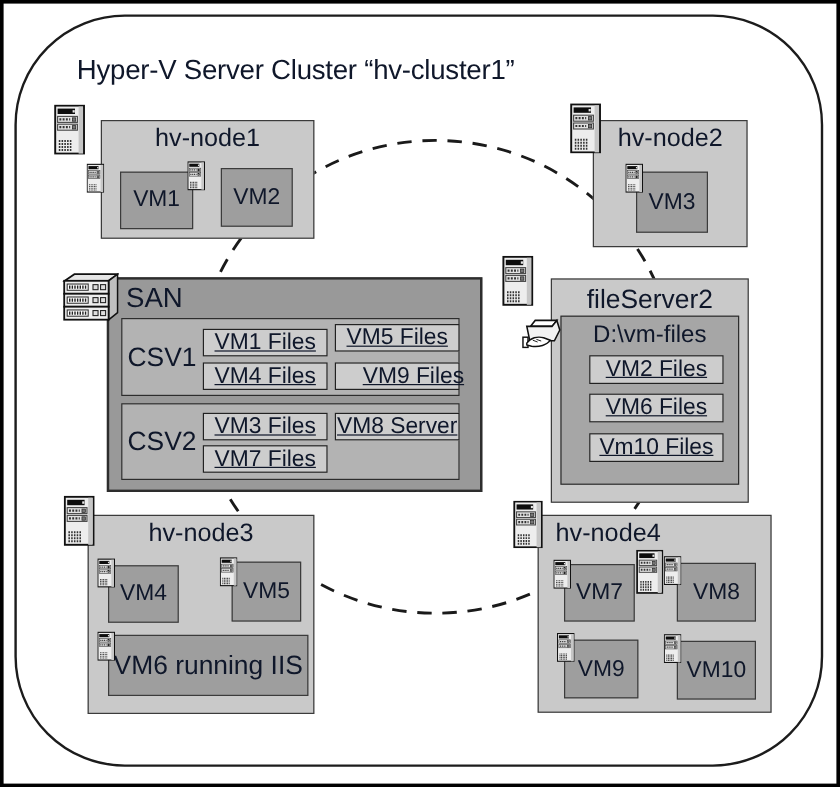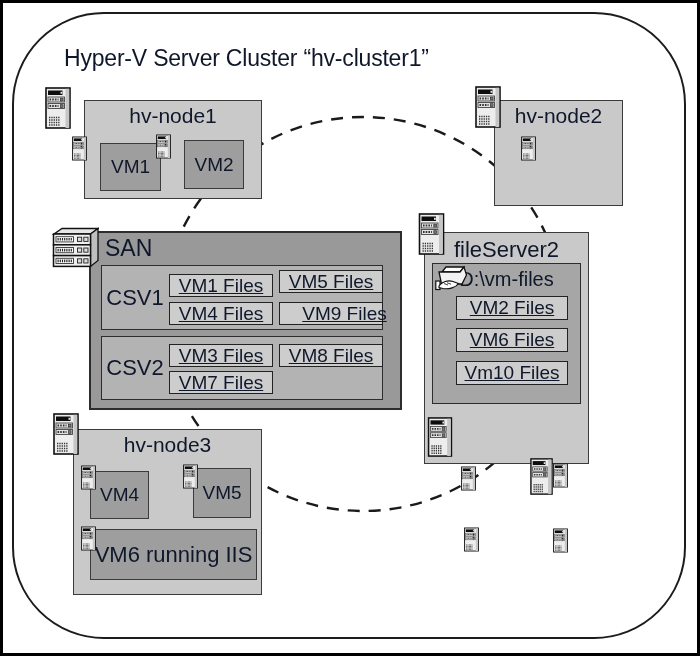--- a/index.html
+++ b/index.html
@@ -97,56 +97,64 @@
   <div class="title">Hyper-V Server Cluster “hv-cluster1”</div>
 
   <div class="box" style="left:64px;top:100px;width:178px;height:99px;margin-left:20px;">
     <div class="node-label">hv-node1</div>
     <div class="vm" style="left:15px;top:42px;width:61px;height:48px;">VM1</div>
     <div class="vm" style="left:99px;top:39px;width:60px;height:49px;">VM2</div>
   </div>
 
   <div class="box" style="left:494px;top:100px;width:129px;height:106px;">
     <div class="node-label">hv-node2</div>
+    <div class="vm" style="left:35px;top:42px;width:60px;height:51px;">VM3</div>
   </div>
 
   <div class="box san" style="left:89px;top:231px;width:313px;height:179px;">
     <div class="san-label">SAN</div>
     <div class="csv" style="left:10px;top:32px;width:282px;height:65px;">
       <div class="csv-label">CSV1</div>
       <div class="file" style="left:67px;top:8px;width:104px;height:23px;">VM1 Files</div>
       <div class="file" style="left:177px;top:4px;width:104px;height:23px;">VM5 Files</div>
       <div class="file" style="left:67px;top:36px;width:104px;height:23px;">VM4 Files</div>
       <div class="file" style="left:177px;top:36px;width:104px;height:23px;padding-left:27px;">VM9 Files</div>
     </div>
     <div class="csv" style="left:10px;top:103px;width:282px;height:64px;">
       <div class="csv-label">CSV2</div>
       <div class="file" style="left:67px;top:7px;width:104px;height:23px;">VM3 Files</div>
-      <div class="file" style="left:177px;top:7px;width:104px;height:23px;">VM8 Files</div>
+      <div class="file" style="left:177px;top:7px;width:104px;height:23px;">VM8 Server</div>
       <div class="file" style="left:67px;top:34px;width:104px;height:23px;">VM7 Files</div>
     </div>
   </div>
 
-  <div class="box" style="left:424px;top:232px;width:165px;height:232px;">
+  <div class="box" style="left:459px;top:232px;width:165px;height:187px;">
     <div class="node-label" style="font-size:22px;top:4px;">fileServer2</div>
     <div class="share" style="left:7px;top:30px;width:149px;height:141px;">
       <div class="share-label">D:\vm-files</div>
       <div class="file" style="left:23px;top:32px;width:112px;height:24px;text-align:right;">VM2 Files</div>
       <div class="file" style="left:23px;top:64px;width:112px;height:24px;">VM6 Files</div>
       <div class="file" style="left:23px;top:97px;width:112px;height:24px;">Vm10 Files</div>
     </div>
   </div>
 
   <div class="box" style="left:73px;top:429px;width:189px;height:166px;">
     <div class="node-label">hv-node3</div>
     <div class="vm" style="left:16px;top:41px;width:59px;height:48px;">VM4</div>
     <div class="vm" style="left:119px;top:38px;width:58px;height:50px;">VM5</div>
     <div class="vm wide" style="left:16px;top:99px;width:167px;height:51px;">VM6 running IIS</div>
   </div>
 
+  <div class="box" style="left:448px;top:429px;width:195px;height:165px;">
+    <div class="node-label label-left">hv-node4</div>
+    <div class="vm" style="left:21px;top:40px;width:59px;height:48px;">VM7</div>
+    <div class="vm" style="left:115px;top:39px;width:66px;height:49px;">VM8</div>
+    <div class="vm" style="left:21px;top:103px;width:62px;height:49px;">VM9</div>
+    <div class="vm" style="left:115px;top:104px;width:66px;height:49px;">VM10</div>
+  </div>
 
   <svg class="icon" style="left:45px;top:87px;" width="26" height="42">
       <use href="#sym-tower"></use>
     </svg>
   <svg class="icon" style="left:475px;top:86px;" width="26" height="42">
       <use href="#sym-tower"></use>
     </svg>
   <svg class="icon" style="left:53px;top:413px;" width="26" height="42">
       <use href="#sym-tower"></use>
     </svg>

